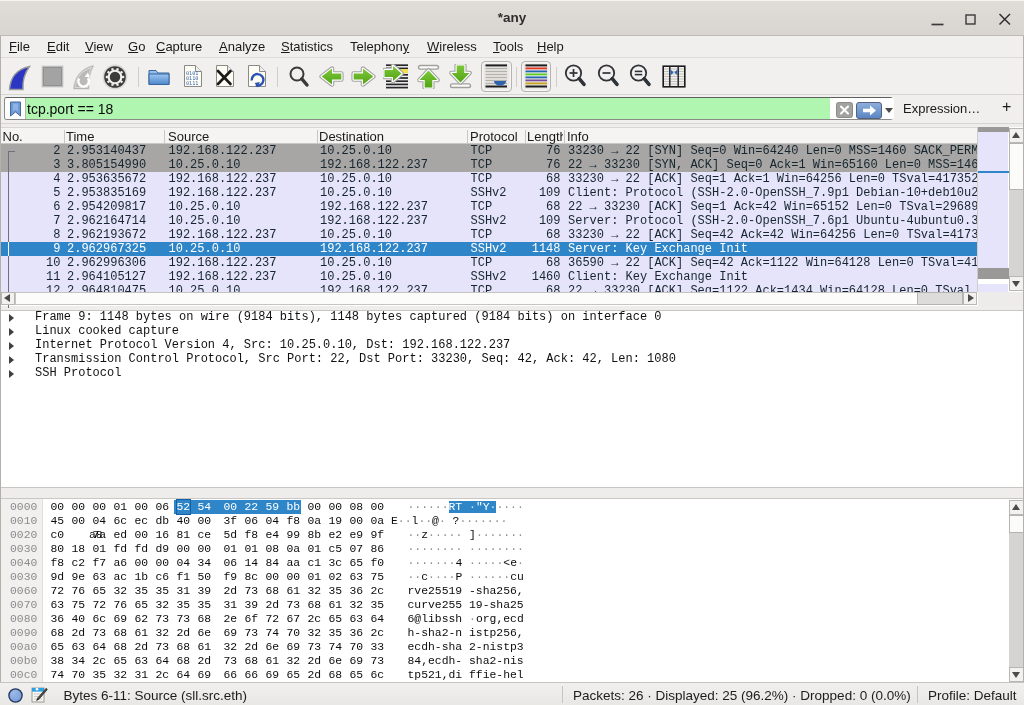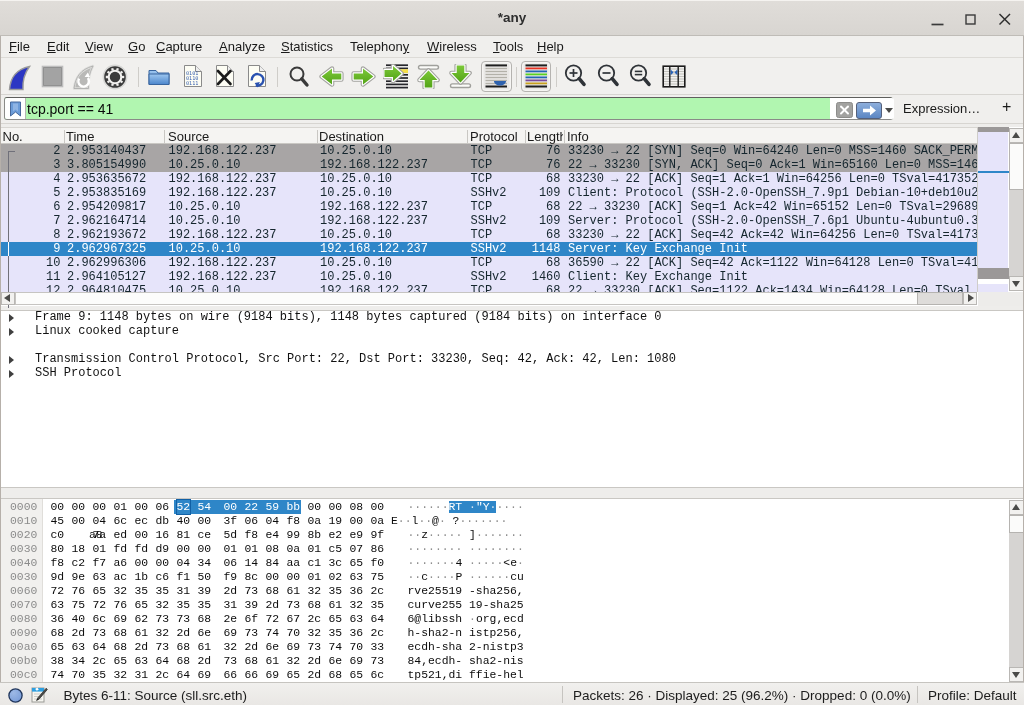--- a/index.html
+++ b/index.html
@@ -303,21 +303,21 @@
   </div>
 <div id="filterbar">
  <div id="finput">
       <div style="position:absolute;left:825px;top:0;width:64px;height:21px;background:#fff;border-radius:0 2px 2px 0"></div>
       <div id="fbook">
         <svg style="position:absolute;left:4px;top:2.5px" width="13" height="16" viewBox="0 0 13 16">
           <path d="M1.5 1 h10 v14 l-5 -4 -5 4 z" fill="#6b9bd8" stroke="#47699c"></path>
           <path d="M4 2.5 h5 v8 l-2.5 -2 -2.5 2 z" fill="#8fb4e4"></path>
         </svg>
       </div>
-      <span id="ftext">tcp.port == 41</span>
+      <span id="ftext">tcp.port == 18</span>
       <svg style="position:absolute;left:831px;top:4px" width="17" height="16" viewBox="0 0 17 16">
         <rect x="0.5" y="0.5" width="16" height="15" rx="2" fill="#a2a2a0" stroke="#8c8c8a"></rect>
         <g stroke="#fff" stroke-width="2" stroke-linecap="round">
           <line x1="5" y1="4.5" x2="12" y2="11.5"></line>
           <line x1="12" y1="4.5" x2="5" y2="11.5"></line>
         </g>
       </svg>
       <svg style="position:absolute;left:851px;top:3.5px" width="26" height="17" viewBox="0 0 26 17">
         <defs>
           <linearGradient id="ab" x1="0" y1="0" x2="0" y2="1">
@@ -478,20 +478,24 @@
     <div class="abs" style="left:977.5px;top:164.5px;width:46.5px;height:14px;background:#edecea"></div>
  </div>
 <div id="dpane">
     <div class="drow" style="top:0.6px">
       <span class="tri"></span>
       <span class="dtx">Frame 9: 1148 bytes on wire (9184 bits), 1148 bytes captured (9184 bits) on interface 0</span>
     </div>
 <div class="drow" style="top:14.5px">
       <span class="tri"></span>
       <span class="dtx">Linux cooked capture</span>
+    </div>
+<div class="drow" style="top:28.4px">
+      <span class="tri"></span>
+      <span class="dtx">Internet Protocol Version 4, Src: 10.25.0.10, Dst: 192.168.122.237</span>
     </div>
 <div class="drow" style="top:42.3px">
       <span class="tri"></span>
       <span class="dtx">Transmission Control Protocol, Src Port: 22, Dst Port: 33230, Seq: 42, Ack: 42, Len: 1080</span>
     </div>
 <div class="drow" style="top:56.2px">
       <span class="tri"></span>
       <span class="dtx">SSH Protocol</span>
     </div>
   </div>

